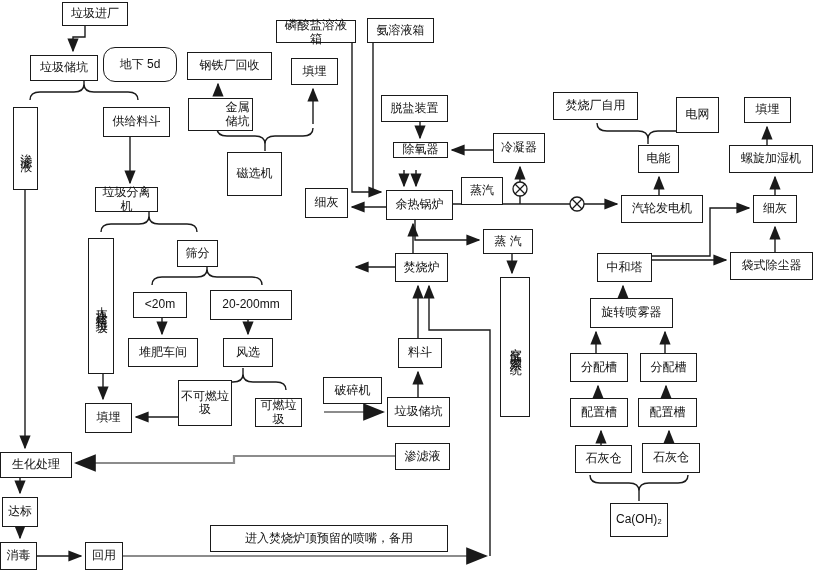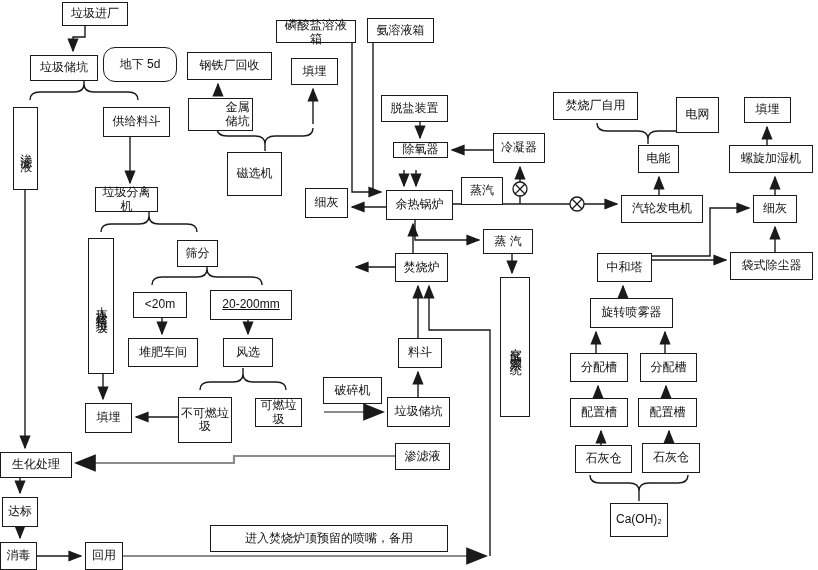--- a/index.html
+++ b/index.html
@@ -123,29 +123,29 @@
       <div class="box" style="left: 461px; top: 177px; width: 42px; height: 28px;">蒸汽</div>
       <div class="box" style="left: 621px; top: 195px; width: 82px; height: 28px;">汽轮发电机</div>
       <div class="box" style="left: 753px; top: 195px; width: 44px; height: 28px;">细灰</div>
       <div class="box vbox" style="left: 88px; top: 238px; width: 26px; height: 136px;">大块建筑垃圾</div>
       <div class="box" style="left: 177px; top: 240px; width: 41px; height: 27px;">筛分</div>
       <div class="box" style="left: 483px; top: 229px; width: 50px; height: 25px;">蒸 汽</div>
       <div class="box" style="left: 395px; top: 253px; width: 53px; height: 29px;">焚烧炉</div>
       <div class="box" style="left: 597px; top: 253px; width: 55px; height: 29px;">中和塔</div>
       <div class="box" style="left: 730px; top: 252px; width: 83px; height: 28px;">袋式除尘器</div>
       <div class="box" style="left: 133px; top: 292px; width: 54px; height: 26px;">&lt;20m</div>
-      <div class="box" style="left: 210px; top: 290px; width: 82px; height: 30px; text-decoration: underline;">20-200mm</div>
+      <div class="box" style="left: 210px; top: 290px; width: 82px; height: 30px;">20-200mm</div>
       <div class="box" style="left: 590px; top: 298px; width: 83px; height: 30px;">旋转喷雾器</div>
       <div class="box vbox" style="left: 500px; top: 277px; width: 30px; height: 140px;">空气助燃系统</div>
       <div class="box" style="left: 128px; top: 338px; width: 70px; height: 29px;">堆肥车间</div>
       <div class="box" style="left: 223px; top: 338px; width: 50px; height: 29px;">风选</div>
       <div class="box" style="left: 398px; top: 338px; width: 44px; height: 30px;">料斗</div>
       <div class="box" style="left: 570px; top: 353px; width: 58px; height: 29px;">分配槽</div>
       <div class="box" style="left: 640px; top: 353px; width: 57px; height: 29px;">分配槽</div>
-      <div class="box" style="left: 178px; top: 397px; width: 54px; height: 46px;">不可燃垃圾</div>
+      <div class="box" style="left: 178px; top: 380px; width: 54px; height: 46px;">不可燃垃圾</div>
       <div class="box" style="left: 255px; top: 398px; width: 47px; height: 29px;">可燃垃圾</div>
       <div class="box" style="left: 323px; top: 377px; width: 59px; height: 27px;">破碎机</div>
       <div class="box" style="left: 387px; top: 397px; width: 63px; height: 30px;">垃圾储坑</div>
       <div class="box" style="left: 570px; top: 398px; width: 58px; height: 29px;">配置槽</div>
       <div class="box" style="left: 638px; top: 398px; width: 59px; height: 29px;">配置槽</div>
       <div class="box" style="left: 85px; top: 403px; width: 47px; height: 30px;">填埋</div>
       <div class="box" style="left: 395px; top: 443px; width: 55px; height: 27px;">渗滤液</div>
       <div class="box" style="left: 575px; top: 445px; width: 57px; height: 28px;">石灰仓</div>
       <div class="box" style="left: 642px; top: 443px; width: 58px; height: 30px;">石灰仓</div>
       <div class="box" style="left: 0px; top: 452px; width: 72px; height: 26px;">生化处理</div>

